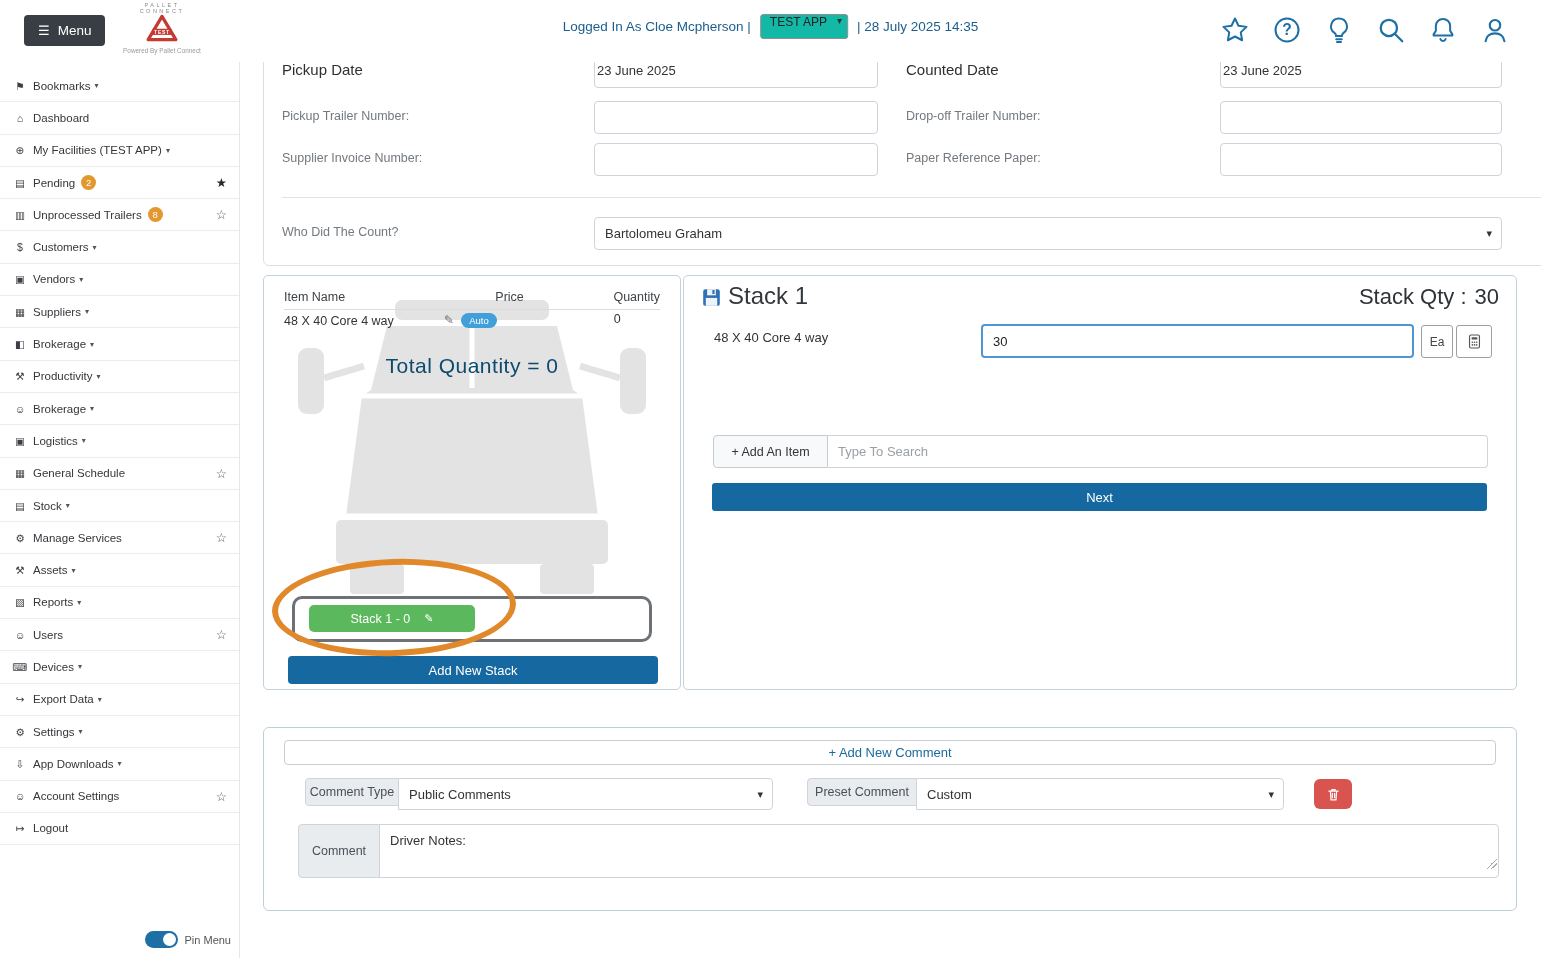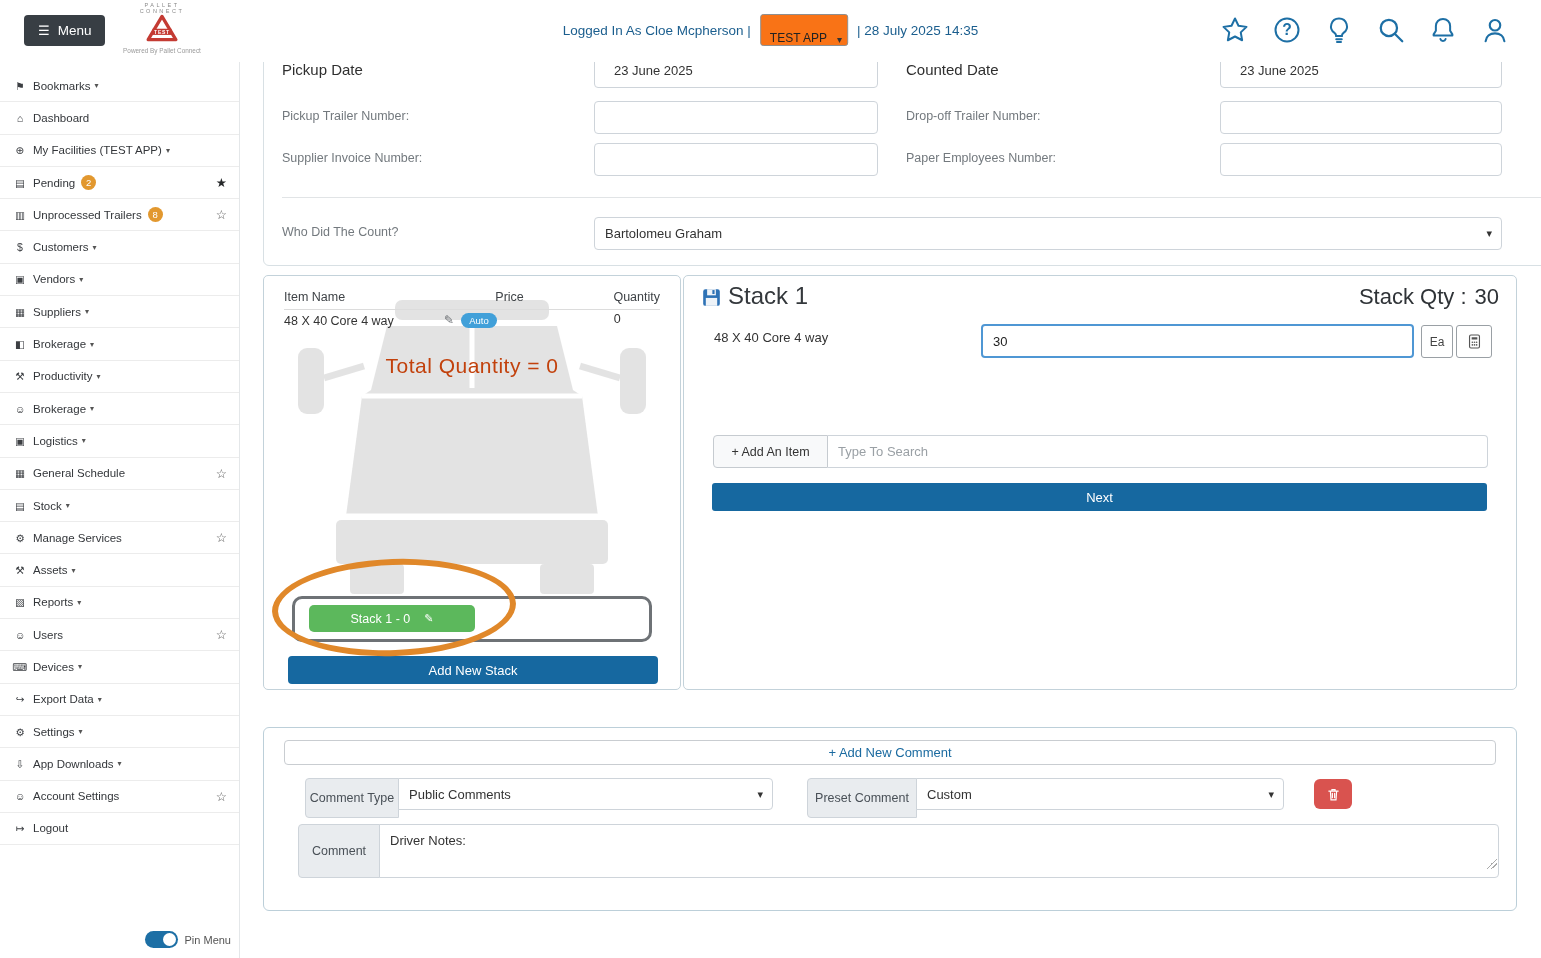--- a/index.html
+++ b/index.html
@@ -14,22 +14,22 @@
   
   .topbar { position:absolute; left:0; top:0; width:1541px; height:62px; background:#fff; z-index:50; }
   .menu-btn { position:absolute; left:24px; top:15px; height:31px; padding:0 14px; background:#383e44; color:#fff;
     border-radius:4px; display:flex; align-items:center; gap:8px; font-size:13.5px; cursor:pointer; border:none; }
   .menu-btn .bars { font-size:13px; }
   .logo { position:absolute; left:120px; top:2px; width:84px; text-align:center; }
   .logo .brand { font-size:5.5px; letter-spacing:2.5px; color:#8a8a8a; line-height:6px; }
   .logo .caption { font-size:6.4px; color:#9a9a9a; margin-top:1px; }
   .center-group { position:absolute; left:50%; top:14px; transform:translateX(-50%); display:flex; align-items:center;
     gap:9px; font-size:13.5px; color:#1b5e8e; white-space:nowrap; }
-  .app-select { height:32px; border:1px solid #8f8f8f; border-radius:3px; background:#f97316; color:#222; font-size:12px;
-    display:flex; align-items:flex-end; padding:0 20px 0 9px; position:relative; cursor:pointer; }
+  .app-select { height:25px; border:1px solid #8f8f8f; border-radius:3px; background:#14b8a6; color:#222; font-size:12px;
+    display:flex; align-items:flex-start; padding:0 20px 0 9px; position:relative; cursor:pointer; }
   .app-select::after { content:"▾"; position:absolute; right:5px; color:#333; font-size:10px; }
   .top-icons { position:absolute; right:30px; top:12px; display:flex; gap:20px; color:#1d6fa5; }
   .top-icon { width:32px; height:36px; display:flex; align-items:center; justify-content:center; cursor:pointer; }
   .top-icon svg { width:30px; height:30px; }
 
   
   .sidebar { position:absolute; left:0; top:62px; width:240px; bottom:0; background:#fff;
     border-right:1px solid #e4e7e9; z-index:40; }
   .sb-list { position:absolute; top:8px; left:0; right:0; }
   .sb-item { height:32.3px; display:flex; align-items:center; padding:0 10px 0 12px; border-bottom:1px solid #ececec;
@@ -46,39 +46,39 @@
 
   
   .main { position:absolute; left:240px; top:62px; right:0; bottom:0; background:#fff; overflow:hidden; }
 
   
   .form-card { position:absolute; left:23px; top:-14px; width:1418px; height:218px; background:#fff;
     border:1px solid #d8e0e4; border-radius:6px; }
   .f-label { position:absolute; font-size:12.5px; color:#73797e; }
   .f-label.big { font-size:15px; color:#2f2f2f; }
   .f-input { position:absolute; height:33px; border:1px solid #ced4da; border-radius:4px; background:#fff;
-    font-size:13px; color:#333; padding:0 19px; font-family:inherit; outline:none; }
+    font-size:13px; color:#333; padding:0 2px; font-family:inherit; outline:none; }
   .f-input.tall { height:36px; }
   .divider { position:absolute; left:18px; right:18px; top:148px; border-top:1px solid #e1e4e6; }
   .fake-select { border:1px solid #ced4da; border-radius:4px; background:#fff; font-size:13px; color:#333;
     display:flex; align-items:center; padding:0 26px 0 10px; position:relative; cursor:pointer; }
   .fake-select::after { content:"▾"; position:absolute; right:9px; font-size:11px; color:#333; }
 
   
   .left-panel { position:absolute; left:23px; top:213px; width:418px; height:415px; border:1px solid #c3d2da;
     border-radius:5px; background:#fff; }
   .lp-header { position:absolute; top:8px; left:20px; right:20px; height:26px; border-bottom:1px solid #dcdcdc;
     display:flex; align-items:center; font-size:12.5px; color:#3f4347; z-index:2; }
   .c-name { width:45%; } .c-price { width:30%; text-align:center; } .c-qty { width:25%; text-align:right; }
   .lp-row { position:absolute; top:36px; left:20px; right:20px; display:flex; font-size:12.5px; color:#333; z-index:2; }
   .lp-row .c-name { line-height:18px; max-width:130px; }
   .lp-row .c-price { display:flex; align-items:flex-start; justify-content:center; gap:7px; padding-top:1px; }
   .edit-pencil { color:#6a6e72; font-size:12px; cursor:pointer; }
   .auto-pill { background:#41a0d9; color:#fff; font-size:9.5px; padding:2px 8px; border-radius:8px; line-height:11px; }
-  .lp-total { position:absolute; top:78px; left:0; right:0; text-align:center; font-size:21px; color:#c2410c;
+  .lp-total { position:absolute; top:78px; left:0; right:0; text-align:center; font-size:21px; color:#0c4a6e;
     letter-spacing:.5px; z-index:3; }
   .truck-ghost { position:absolute; left:28px; top:24px; width:360px; height:300px; opacity:.5; z-index:1; }
   .stack-box { position:absolute; left:28px; top:320px; width:360px; height:46px; border:3px solid #6e7276;
     border-radius:10px; background:#fff; z-index:2; }
   .stack-chip { position:absolute; left:14px; top:6px; width:166px; height:27px; background:#5cb85c; border:none;
     border-radius:5px; color:#fff; font-size:12.5px; display:flex; align-items:center; justify-content:center;
     gap:14px; cursor:pointer; font-family:inherit; }
   .stack-chip .edit-pencil { color:#fff; font-size:11px; }
   .annotation-ellipse { position:absolute; left:8px; top:283px; width:244px; height:97px; border:6px solid #e0882a;
     border-radius:50%; transform:rotate(-2deg); z-index:4; pointer-events:none; }
@@ -111,21 +111,21 @@
     cursor:pointer; font-family:inherit; }
 
   
   .comments-card { position:absolute; left:23px; top:665px; width:1254px; height:184px; border:1px solid #bccfd9;
     border-radius:6px; background:#fff; }
   .add-comment-btn { position:absolute; left:20px; top:12px; right:20px; height:25px; border:1px solid #c9cdd1;
     border-radius:4px; background:#fff; color:#1a6aa0; font-size:13px; display:flex; align-items:center;
     justify-content:center; cursor:pointer; font-family:inherit; }
   .cc-row { position:absolute; top:50px; left:41px; right:20px; height:32px; }
   .ig-label { position:absolute; background:#e9ecef; border:1px solid #ced4da; font-size:12.5px; color:#495057;
-    display:flex; align-items:center; justify-content:center; height:40px; }
+    display:flex; align-items:center; justify-content:center; height:28px; }
   .ct-label { left:0; width:94px; border-radius:4px 0 0 4px; }
   .ct-select { position:absolute; left:93px; width:375px; height:32px; border-radius:0 4px 4px 0; }
   .pc-label { left:502px; width:110px; border-radius:4px 0 0 4px; }
   .pc-select { position:absolute; left:611px; width:368px; height:32px; border-radius:0 4px 4px 0; }
   .trash-btn { position:absolute; left:1009px; top:1px; width:38px; height:30px; background:#d9534f; border:none;
     border-radius:6px; display:flex; align-items:center; justify-content:center; cursor:pointer; }
   .comment-row { position:absolute; top:96px; left:34px; right:17px; height:47px; }
   .cm-label { left:0; width:82px; height:54px; border-radius:4px 0 0 4px; }
   .comment-box { position:absolute; left:81px; right:0; height:54px; border:1px solid #ced4da;
     border-radius:0 4px 4px 0; font-size:13px; color:#333; padding:8px 10px; font-family:inherit; resize:none;
@@ -361,21 +361,21 @@
     <div class="f-label big" style="left:642px; top:12px;">Counted Date</div>
     <input class="f-input tall" style="left: 956px; top: 3px; width: 282px;" value="23 June 2025">
 
     <div class="f-label" style="left:18px; top:60px;">Pickup Trailer Number:</div>
     <input class="f-input" style="left: 330px; top: 52px; width: 284px;">
     <div class="f-label" style="left:642px; top:60px;">Drop-off Trailer Number:</div>
     <input class="f-input" style="left: 956px; top: 52px; width: 282px;">
 
     <div class="f-label" style="left:18px; top:102px;">Supplier Invoice Number:</div>
     <input class="f-input" style="left: 330px; top: 94px; width: 284px;">
-    <div class="f-label" style="left:642px; top:102px;">Paper Employees Number:</div>
+    <div class="f-label" style="left:642px; top:102px;">Paper Reference Paper:</div>
     <input class="f-input" style="left: 956px; top: 94px; width: 282px;">
 
     <div class="divider"></div>
 
     <div class="f-label" style="left:18px; top:176px;">Who Did The Count?</div>
     <div class="fake-select" style="position:absolute; left:330px; top:168px; width:908px; height:33px;">
       <span>Bartolomeu Graham</span>
     </div>
   </div>
 

